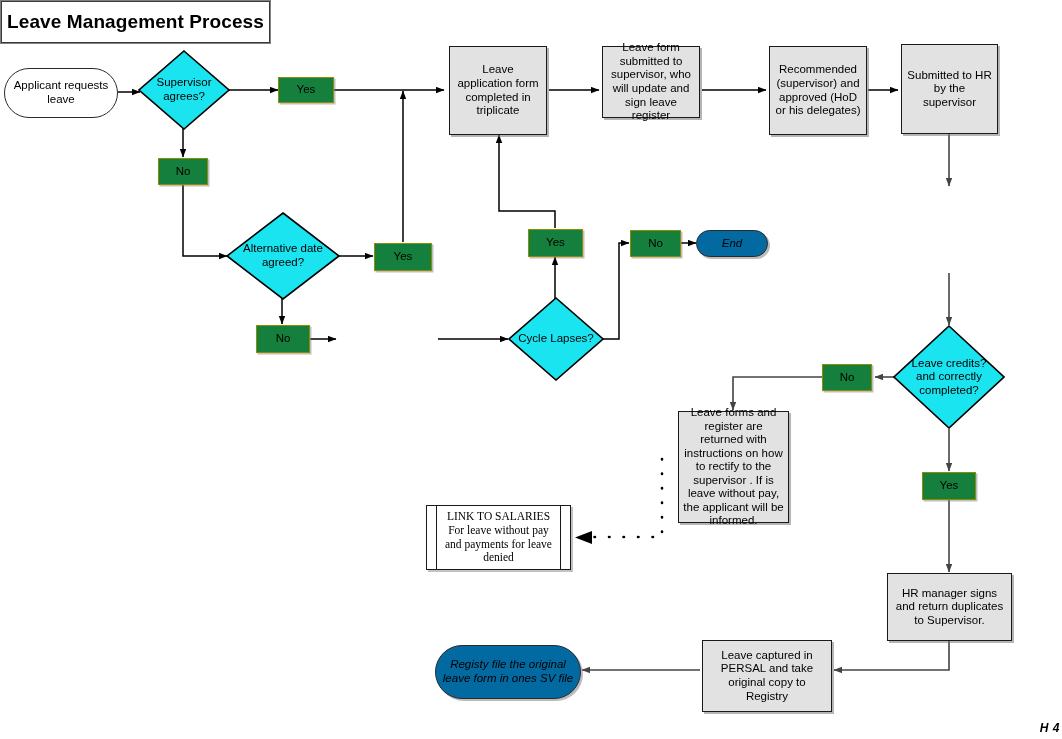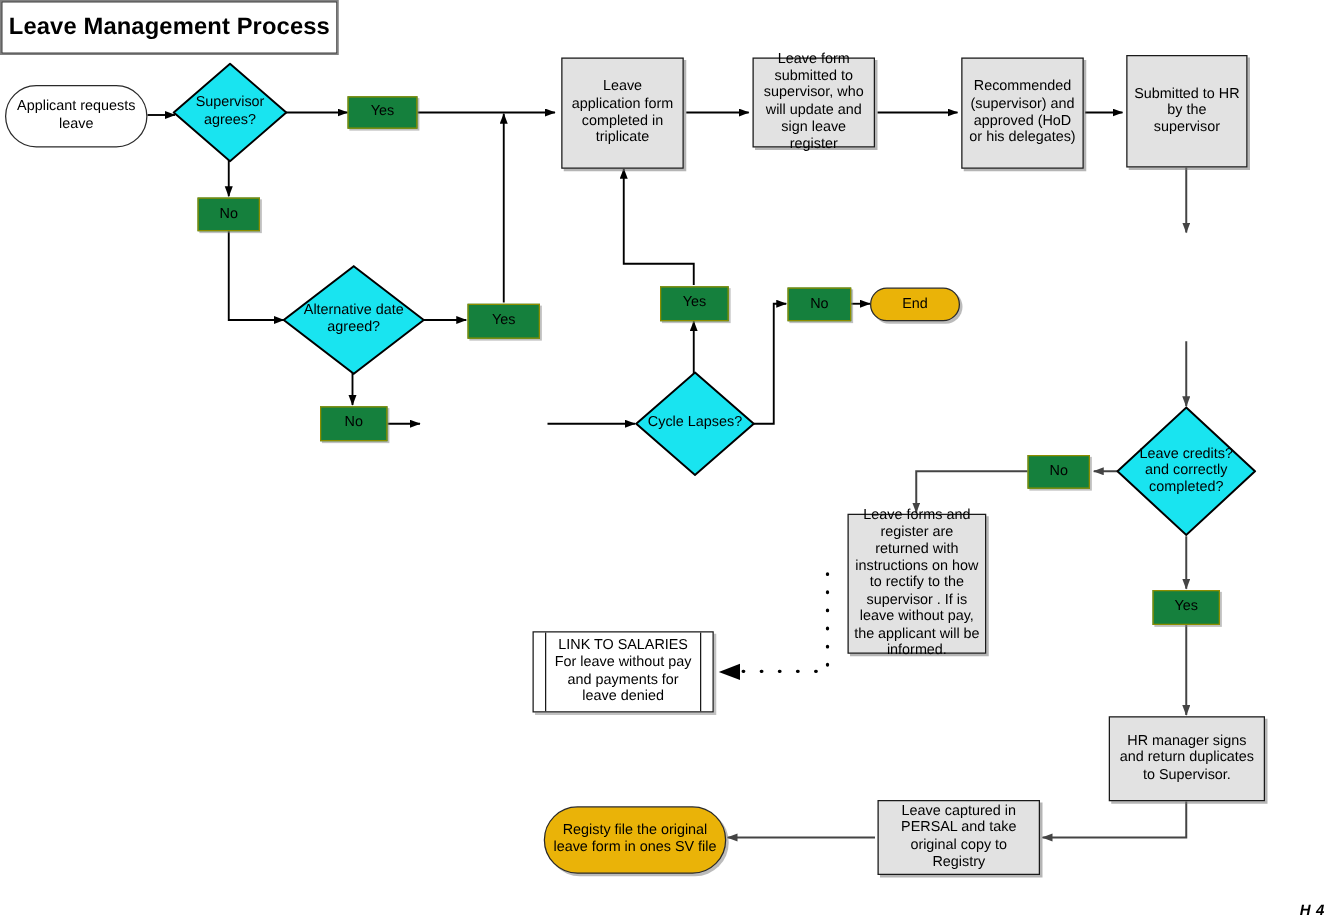--- a/index.html
+++ b/index.html
@@ -25,25 +25,25 @@
   .dec{background:transparent;border:0;font-size:11.5px;}
   .dec .dshape{position:absolute;left:0;top:0;width:100%;height:100%;z-index:0;}
   .dec .dtext{position:relative;z-index:1;width:78%;}
 
   
   .tag{background:#15803d;border:1.4px solid #8d8d00;font-size:11.5px;
        box-shadow:1.5px 1.5px 0 0 rgba(130,130,130,.5);}
 
   
   .term{background:#ffffff;border:1.3px solid #2a2a2a;border-radius:999px;font-size:11.5px;}
-  .term.grey{background:#eab308;box-shadow:2px 2px 0 0 rgba(120,120,120,.5);}
+  .term.grey{background:#0369a1;box-shadow:2px 2px 0 0 rgba(120,120,120,.5);font-style:italic;}
 
   
   .predef{background:#ffffff;border:1.4px solid #1a1a1a;font-size:11.5px;
-          box-shadow:2px 2px 0 0 rgba(120,120,120,.45);padding:0 14px;}
+          box-shadow:2px 2px 0 0 rgba(120,120,120,.45);padding:0 14px;font-family:Liberation Serif, serif;}
   .predef:before,.predef:after{content:"";position:absolute;top:0;bottom:0;width:0;
           border-left:1.4px solid #1a1a1a;}
   .predef:before{left:9px;} .predef:after{right:9px;}
 
   .pagemark{position:absolute;right:2px;bottom:4px;font-size:12px;font-weight:bold;
             font-style:italic;color:#000;letter-spacing:.5px;z-index:6;}
 </style>
 </head>
 <body>
 
@@ -212,21 +212,21 @@
   </div>
 
   <div class="node predef" style="left:426px;top:505px;width:145px;height:65px;">
     <span>LINK TO SALARIES For leave without pay and payments for leave denied</span>
   </div>
 
   <div class="node proc" style="left:887px;top:573px;width:125px;height:68px;">
     <span>HR manager signs and return duplicates to Supervisor.</span>
   </div>
 
-  <div class="node proc" style="left:702px;top:640px;width:130px;height:60px;">
+  <div class="node proc" style="left:702px;top:640px;width:130px;height:72px;">
     <span>Leave captured in PERSAL and take original copy to Registry</span>
   </div>
 
   <div class="node term grey" style="left:435px;top:645px;width:146px;height:54px;">
     <span>Registy file the original leave form in ones SV file</span>
   </div>
 
   <div class="pagemark">H 4</div>
 
 </div>

